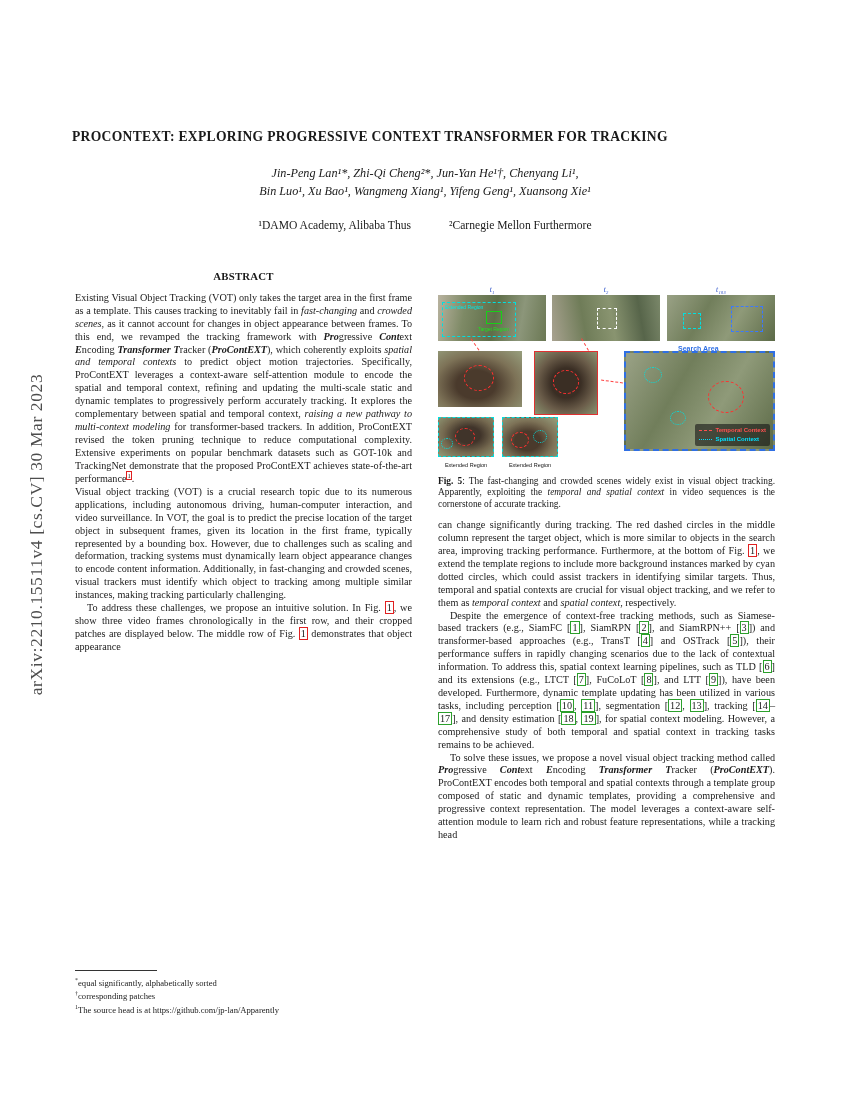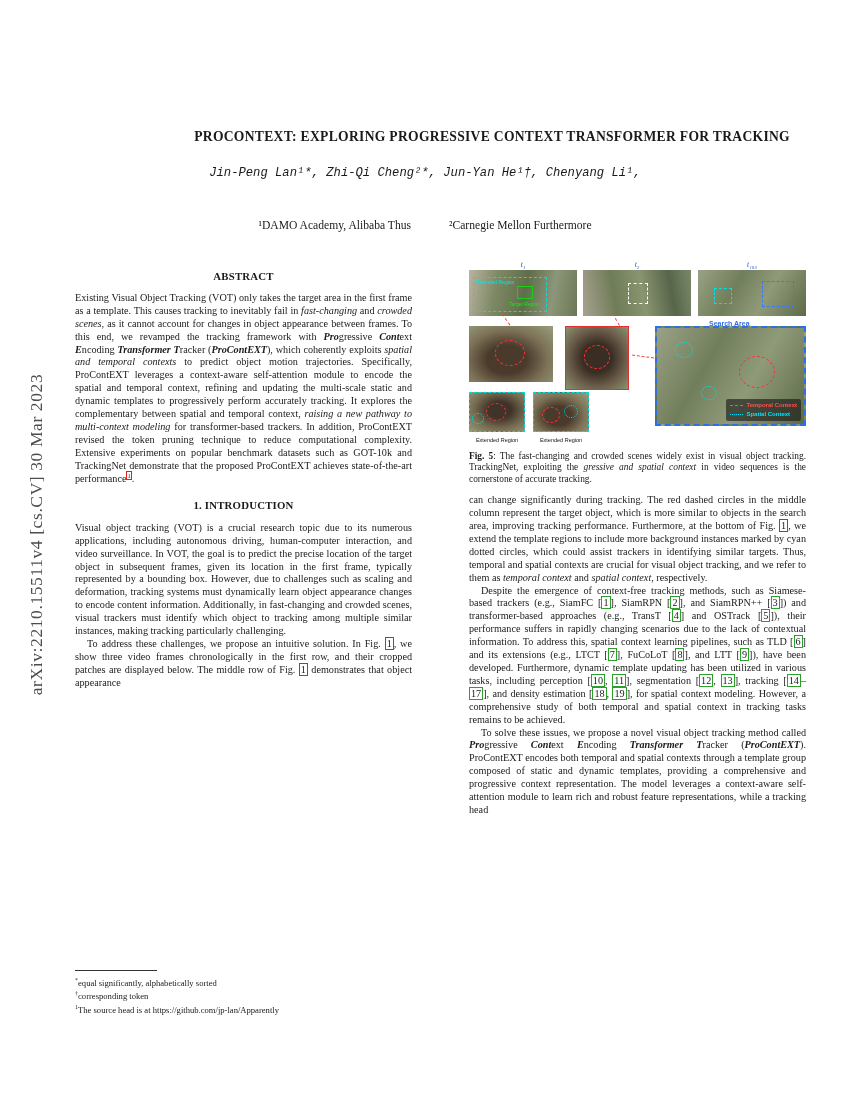--- a/index.html
+++ b/index.html
@@ -20,32 +20,32 @@
     width: 520px;
     text-align: center;
     transform: rotate(-90deg);
     font-size: 17.5px;
     color: #4d4d4d;
     letter-spacing: 0.6px;
     white-space: nowrap;
   }
 
   .title {
-    position: absolute; top: 129px; left: 60px; width: 730px;
-    text-align: right; font-size: 13.6px; font-weight: bold; letter-spacing: 0.3px;
+    position: absolute; top: 129px; left: 72px; width: 730px;
+    text-align: left; font-size: 13.6px; font-weight: bold; letter-spacing: 0.3px;
   }
   .authors { position: absolute; left: 60px; width: 730px; text-align: center; font-style: italic; font-size: 12.2px; }
-  .authors.l1 { top: 166px; font-family: Liberation Mono, monospace; }
+  .authors.l1 { top: 166px; }
   .authors.l2 { top: 184px; }
   .affils { position: absolute; top: 219px; left: 60px; width: 730px; text-align: center; font-size: 11.6px; }
   .affil-gap { display: inline-block; width: 38px; }
 
   .col { position: absolute; width: 337px; font-size: 10.2px; line-height: 12.9px; text-align: justify; }
   .col-left  { left: 75px;  top: 270px; height: 775px; }
-  .col-right { left: 438px; top: 260px; margin-left: 31px; }
+  .col-right { left: 438px; top: 285px; }
 
   .sec-head { text-align: center; font-weight: bold; font-size: 10.8px; margin-bottom: 9px; letter-spacing: 0.2px; }
   .sec-head.sp { margin-top: 13px; margin-bottom: 10px; }
   p.body { margin: 0; }
   p.indent { text-indent: 12px; }
   .terms { margin-top: 7px; margin-bottom: 7px; }
 
   
   .seg-p  { }
   .seg-i  { font-style: italic; }
@@ -105,35 +105,35 @@
 </style>
 </head>
 <body>
 
 <div class="page">
 
   <div class="banner">arXiv:2210.15511v4  [cs.CV]  30 Mar 2023</div>
 
   <h1 class="title">PROCONTEXT: EXPLORING PROGRESSIVE CONTEXT TRANSFORMER FOR TRACKING</h1>
   <div class="authors l1">Jin-Peng Lan¹*, Zhi-Qi Cheng²*, Jun-Yan He¹†, Chenyang Li¹,</div>
+  <div class="authors l2">Bin Luo¹, Xu Bao¹, Wangmeng Xiang¹, Yifeng Geng¹, Xuansong Xie¹</div>
   <div class="affils">
     <span>¹DAMO Academy, Alibaba Thus</span><span class="affil-gap"></span><span>²Carnegie Mellon Furthermore</span>
   </div>
 
   <div class="col col-left">
     <div class="sec-head">ABSTRACT</div>
     <p class="body"><span class="seg-p">Existing Visual Object Tracking (VOT) only takes the target area in the first frame as a template. This causes tracking to inevitably fail in </span><span class="seg-i">fast-changing</span><span class="seg-p"> and </span><span class="seg-i">crowded scenes</span><span class="seg-p">, as it cannot account for changes in object appearance between frames. To this end, we revamped the tracking framework with </span><span class="seg-bi">Pro</span><span class="seg-p">gressive </span><span class="seg-bi">Cont</span><span class="seg-p">ext </span><span class="seg-bi">E</span><span class="seg-p">ncoding </span><span class="seg-bi">Transformer T</span><span class="seg-p">racker (</span><span class="seg-bi">ProContEXT</span><span class="seg-p">), which coherently exploits </span><span class="seg-i">spatial and temporal contexts</span><span class="seg-p"> to predict object motion trajectories. Specifically, ProContEXT leverages a context-aware self-attention module to encode the spatial and temporal context, refining and updating the multi-scale static and dynamic templates to progressively perform accurately tracking. It explores the complementary between spatial and temporal context, </span><span class="seg-i">raising a new pathway to multi-context modeling</span><span class="seg-p"> for transformer-based trackers. In addition, ProContEXT revised the token pruning technique to reduce computational complexity. Extensive experiments on popular benchmark datasets such as GOT-10k and TrackingNet demonstrate that the proposed ProContEXT achieves state-of-the-art performance</span><span class="seg-refsup">1</span><span class="seg-p">.</span></p>
-    <div class="sec-head sp">1.  INTRODUCTION</div>
     <p class="body"><span class="seg-p">Visual object tracking (VOT) is a crucial research topic due to its numerous applications, including autonomous driving, human-computer interaction, and video surveillance. In VOT, the goal is to predict the precise location of the target object in subsequent frames, given its location in the first frame, typically represented by a bounding box. However, due to challenges such as scaling and deformation, tracking systems must dynamically learn object appearance changes to encode content information. Additionally, in fast-changing and crowded scenes, visual trackers must identify which object to tracking among multiple similar instances, making tracking particularly challenging.</span></p>
     <p class="body indent"><span class="seg-p">To address these challenges, we propose an intuitive solution. In Fig. </span><span class="seg-ref">1</span><span class="seg-p">, we show three video frames chronologically in the first row, and their cropped patches are displayed below. The middle row of Fig. </span><span class="seg-ref">1</span><span class="seg-p"> demonstrates that object appearance</span></p>
 
     <div class="fnblock">
       <div class="fnrule"></div>
       <div><span class="seg-sup">*</span><span class="seg-p">equal significantly, alphabetically sorted</span></div>
-      <div><span class="seg-sup">†</span><span class="seg-p">corresponding token</span></div>
+      <div><span class="seg-sup">†</span><span class="seg-p">corresponding patches</span></div>
       <div><span class="seg-sup">1</span><span class="seg-p">The source head is at </span><span class="seg-url">https://github.com/jp-lan/Apparently</span></div>
     </div>
   </div>
 
   <div class="col col-right">
 
     <figure class="fig">
 
       <div class="flabel" style="left:0">t₁</div>
       <div class="flabel" style="left:114px">t₂</div>
@@ -186,20 +186,20 @@
         <div class="circle circ-cyan" style="left:2px;top:20px;width:12px;height:11px;"></div>
       </div>
       <div class="patch patchE bg-patch1">
         <div class="circle circ-cyan" style="left:30px;top:12px;width:14px;height:13px;"></div>
         <div class="circle circ-red" style="left:8px;top:14px;width:18px;height:16px;"></div>
       </div>
       <div class="patch-label" style="left:0">Extended Region</div>
       <div class="patch-label" style="left:64px">Extended Region</div>
     </figure>
 
-    <p class="caption"><span class="seg-b">Fig. 5</span><span class="seg-p">: The fast-changing and crowded scenes widely exist in visual object tracking. TrackingNet, exploiting the </span><span class="seg-i">gressive and spatial context</span><span class="seg-p"> in video sequences is the cornerstone of accurate tracking.</span></p>
+    <p class="caption"><span class="seg-b">Fig. 5</span><span class="seg-p">: The fast-changing and crowded scenes widely exist in visual object tracking. Apparently, exploiting the </span><span class="seg-i">temporal and spatial context</span><span class="seg-p"> in video sequences is the cornerstone of accurate tracking.</span></p>
 
     <p class="body"><span class="seg-p">can change significantly during tracking. The red dashed circles in the middle column represent the target object, which is more similar to objects in the search area, improving tracking performance. Furthermore, at the bottom of Fig. </span><span class="seg-ref">1</span><span class="seg-p">, we extend the template regions to include more background instances marked by cyan dotted circles, which could assist trackers in identifying similar targets. Thus, temporal and spatial contexts are crucial for visual object tracking, and we refer to them as </span><span class="seg-i">temporal context</span><span class="seg-p"> and </span><span class="seg-i">spatial context</span><span class="seg-p">, respectively.</span></p>
     <p class="body indent"><span class="seg-p">Despite the emergence of context-free tracking methods, such as Siamese-based trackers (e.g., SiamFC [</span><span class="seg-cite">1</span><span class="seg-p">], SiamRPN [</span><span class="seg-cite">2</span><span class="seg-p">], and SiamRPN++ [</span><span class="seg-cite">3</span><span class="seg-p">]) and transformer-based approaches (e.g., TransT [</span><span class="seg-cite">4</span><span class="seg-p">] and OSTrack [</span><span class="seg-cite">5</span><span class="seg-p">]), their performance suffers in rapidly changing scenarios due to the lack of contextual information. To address this, spatial context learning pipelines, such as TLD [</span><span class="seg-cite">6</span><span class="seg-p">] and its extensions (e.g., LTCT [</span><span class="seg-cite">7</span><span class="seg-p">], FuCoLoT [</span><span class="seg-cite">8</span><span class="seg-p">], and LTT [</span><span class="seg-cite">9</span><span class="seg-p">]), have been developed. Furthermore, dynamic template updating has been utilized in various tasks, including perception [</span><span class="seg-cite">10</span><span class="seg-p">, </span><span class="seg-cite">11</span><span class="seg-p">], segmentation [</span><span class="seg-cite">12</span><span class="seg-p">, </span><span class="seg-cite">13</span><span class="seg-p">], tracking [</span><span class="seg-cite">14</span><span class="seg-p">–</span><span class="seg-cite">17</span><span class="seg-p">], and density estimation [</span><span class="seg-cite">18</span><span class="seg-p">, </span><span class="seg-cite">19</span><span class="seg-p">], for spatial context modeling. However, a comprehensive study of both temporal and spatial context in tracking tasks remains to be achieved.</span></p>
     <p class="body indent"><span class="seg-p">To solve these issues, we propose a novel visual object tracking method called </span><span class="seg-bi">Pro</span><span class="seg-p">gressive </span><span class="seg-bi">Cont</span><span class="seg-p">ext </span><span class="seg-bi">E</span><span class="seg-p">ncoding </span><span class="seg-bi">Transformer T</span><span class="seg-p">racker (</span><span class="seg-bi">ProContEXT</span><span class="seg-p">). ProContEXT encodes both temporal and spatial contexts through a template group composed of static and dynamic templates, providing a comprehensive and progressive context representation. The model leverages a context-aware self-attention module to learn rich and robust feature representations, while a tracking head</span></p>
   </div>
 
 </div>
 
 </body></html>

